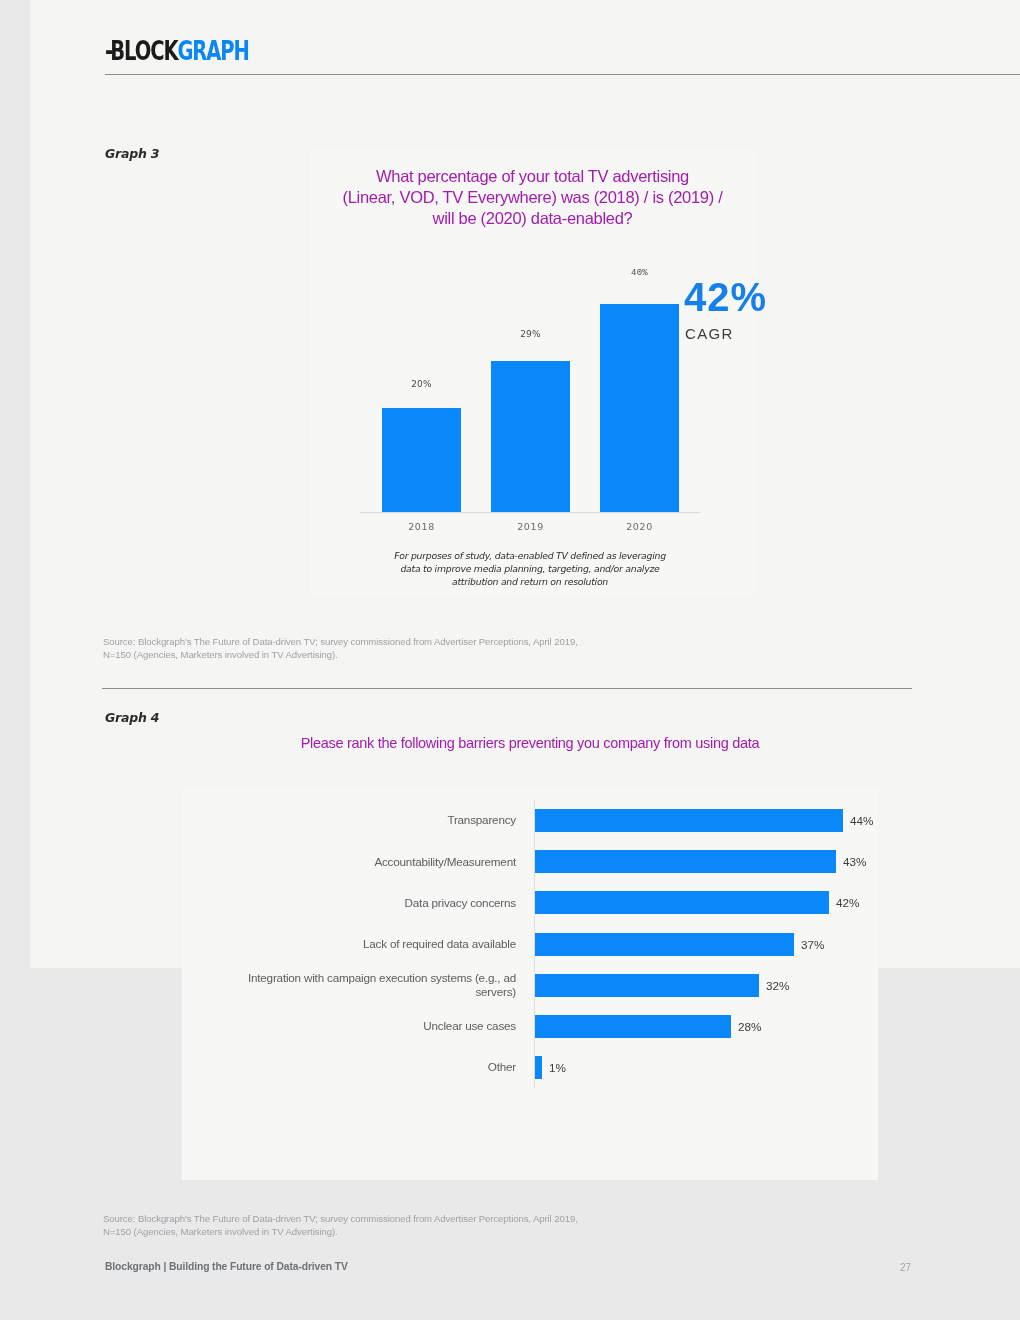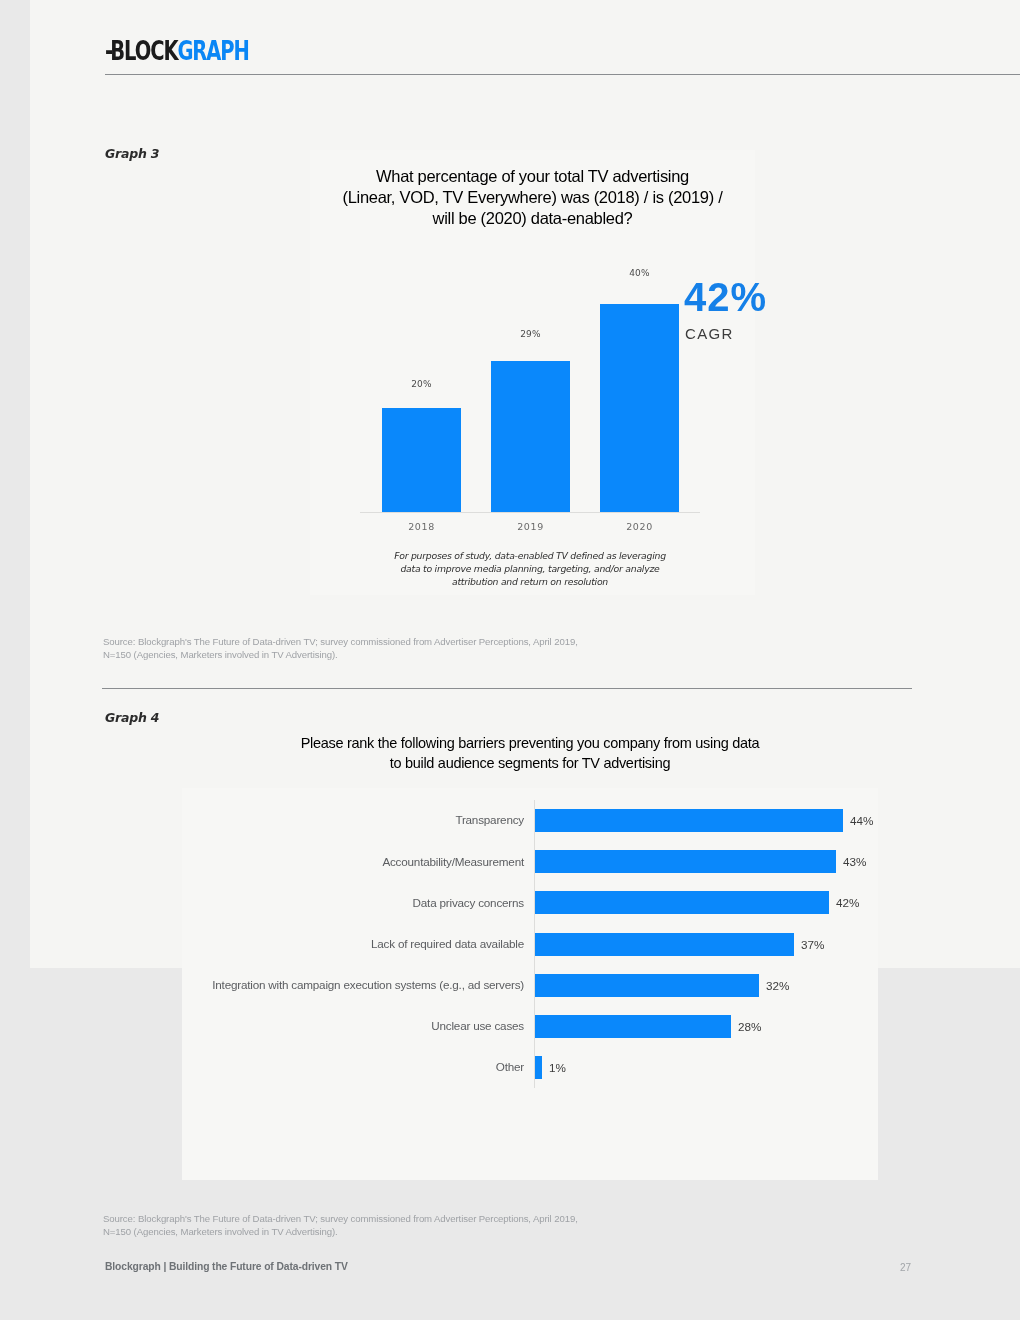--- a/index.html
+++ b/index.html
@@ -64,21 +64,21 @@
   }
   .chart-card {
     position: absolute;
     background: #f7f7f5;
   }
   .chart-title {
     position: absolute;
     text-align: center;
     font-family: "Liberation Sans", sans-serif;
     font-size: 16.5px;
-    color: #000000;
+    color: #a21caf;
     line-height: 21px;
     letter-spacing: -0.3px;
   }
   .source {
     position: absolute;
     font-family: "Liberation Sans", sans-serif;
     font-size: 9.6px;
     color: #9fa2a6;
     line-height: 12.5px;
     letter-spacing: -0.1px;
@@ -173,21 +173,21 @@
   }
   .g4-row {
     position: relative;
     height: 41.2px;
     display: flex;
     align-items: center;
   }
   .g4-cat {
     width: 322px;
     text-align: right;
-    padding-right: 10px;
+    padding-right: 18px;
     box-sizing: border-box;
     font-family: "Liberation Sans", sans-serif;
     font-size: 11.7px;
     color: #5b5d60;
     line-height: 14.5px;
     letter-spacing: -0.2px;
   }
   .g4-track {
     position: relative;
     flex: 1;
@@ -255,21 +255,21 @@
 
   <div class="g3-plot">
     <div class="col" style="left:22px;  height:104.2px;"></div>
     <div class="col" style="left:131px; height:151.0px;"></div>
     <div class="col" style="left:240px; height:208.3px;"></div>
   </div>
   <div class="g3-baseline"></div>
 
   <div class="col-value" style="left:352px; top:379px;">20%</div>
   <div class="col-value" style="left:461px; top:329px;">29%</div>
-  <div class="col-value" style="left:570px; top:268px;">40%</div>
+  <div class="col-value" style="left:570px; top:268px;font-family:Liberation Mono, monospace;">40%</div>
 
   <div class="col-tick" style="left:352px;">2018</div>
   <div class="col-tick" style="left:461px;">2019</div>
   <div class="col-tick" style="left:570px;">2020</div>
 
   <div class="cagr-num">42%</div>
   <div class="cagr-label">CAGR</div>
 
   <div class="g3-footnote">
     <div>For purposes of study, data-enabled TV defined as leveraging</div>
@@ -283,21 +283,20 @@
   </div>
 
   <div class="divider" style="left:72px; top:688px; width:810px;"></div>
 
   <div class="graph-label" style="left:75px; top:710px;">Graph 4</div>
 
   <div class="chart-card" style="left:152px; top:788px; width:696px; height:392px;"></div>
 
   <div class="chart-title" style="left:152px; top:733px; width:696px; font-size:14.5px; line-height:20px;">
     <div>Please rank the following barriers preventing you company from using data</div>
-    <div>to build audience segments for TV advertising</div>
   </div>
 
   <div class="g4-rows">
     <div class="g4-row">
       <div class="g4-cat">Transparency</div>
       <div class="g4-track">
         <div class="g4-axis"></div>
         <div class="g4-bar" style="width:309px;"></div>
         <div class="g4-val">44%</div>
       </div>

